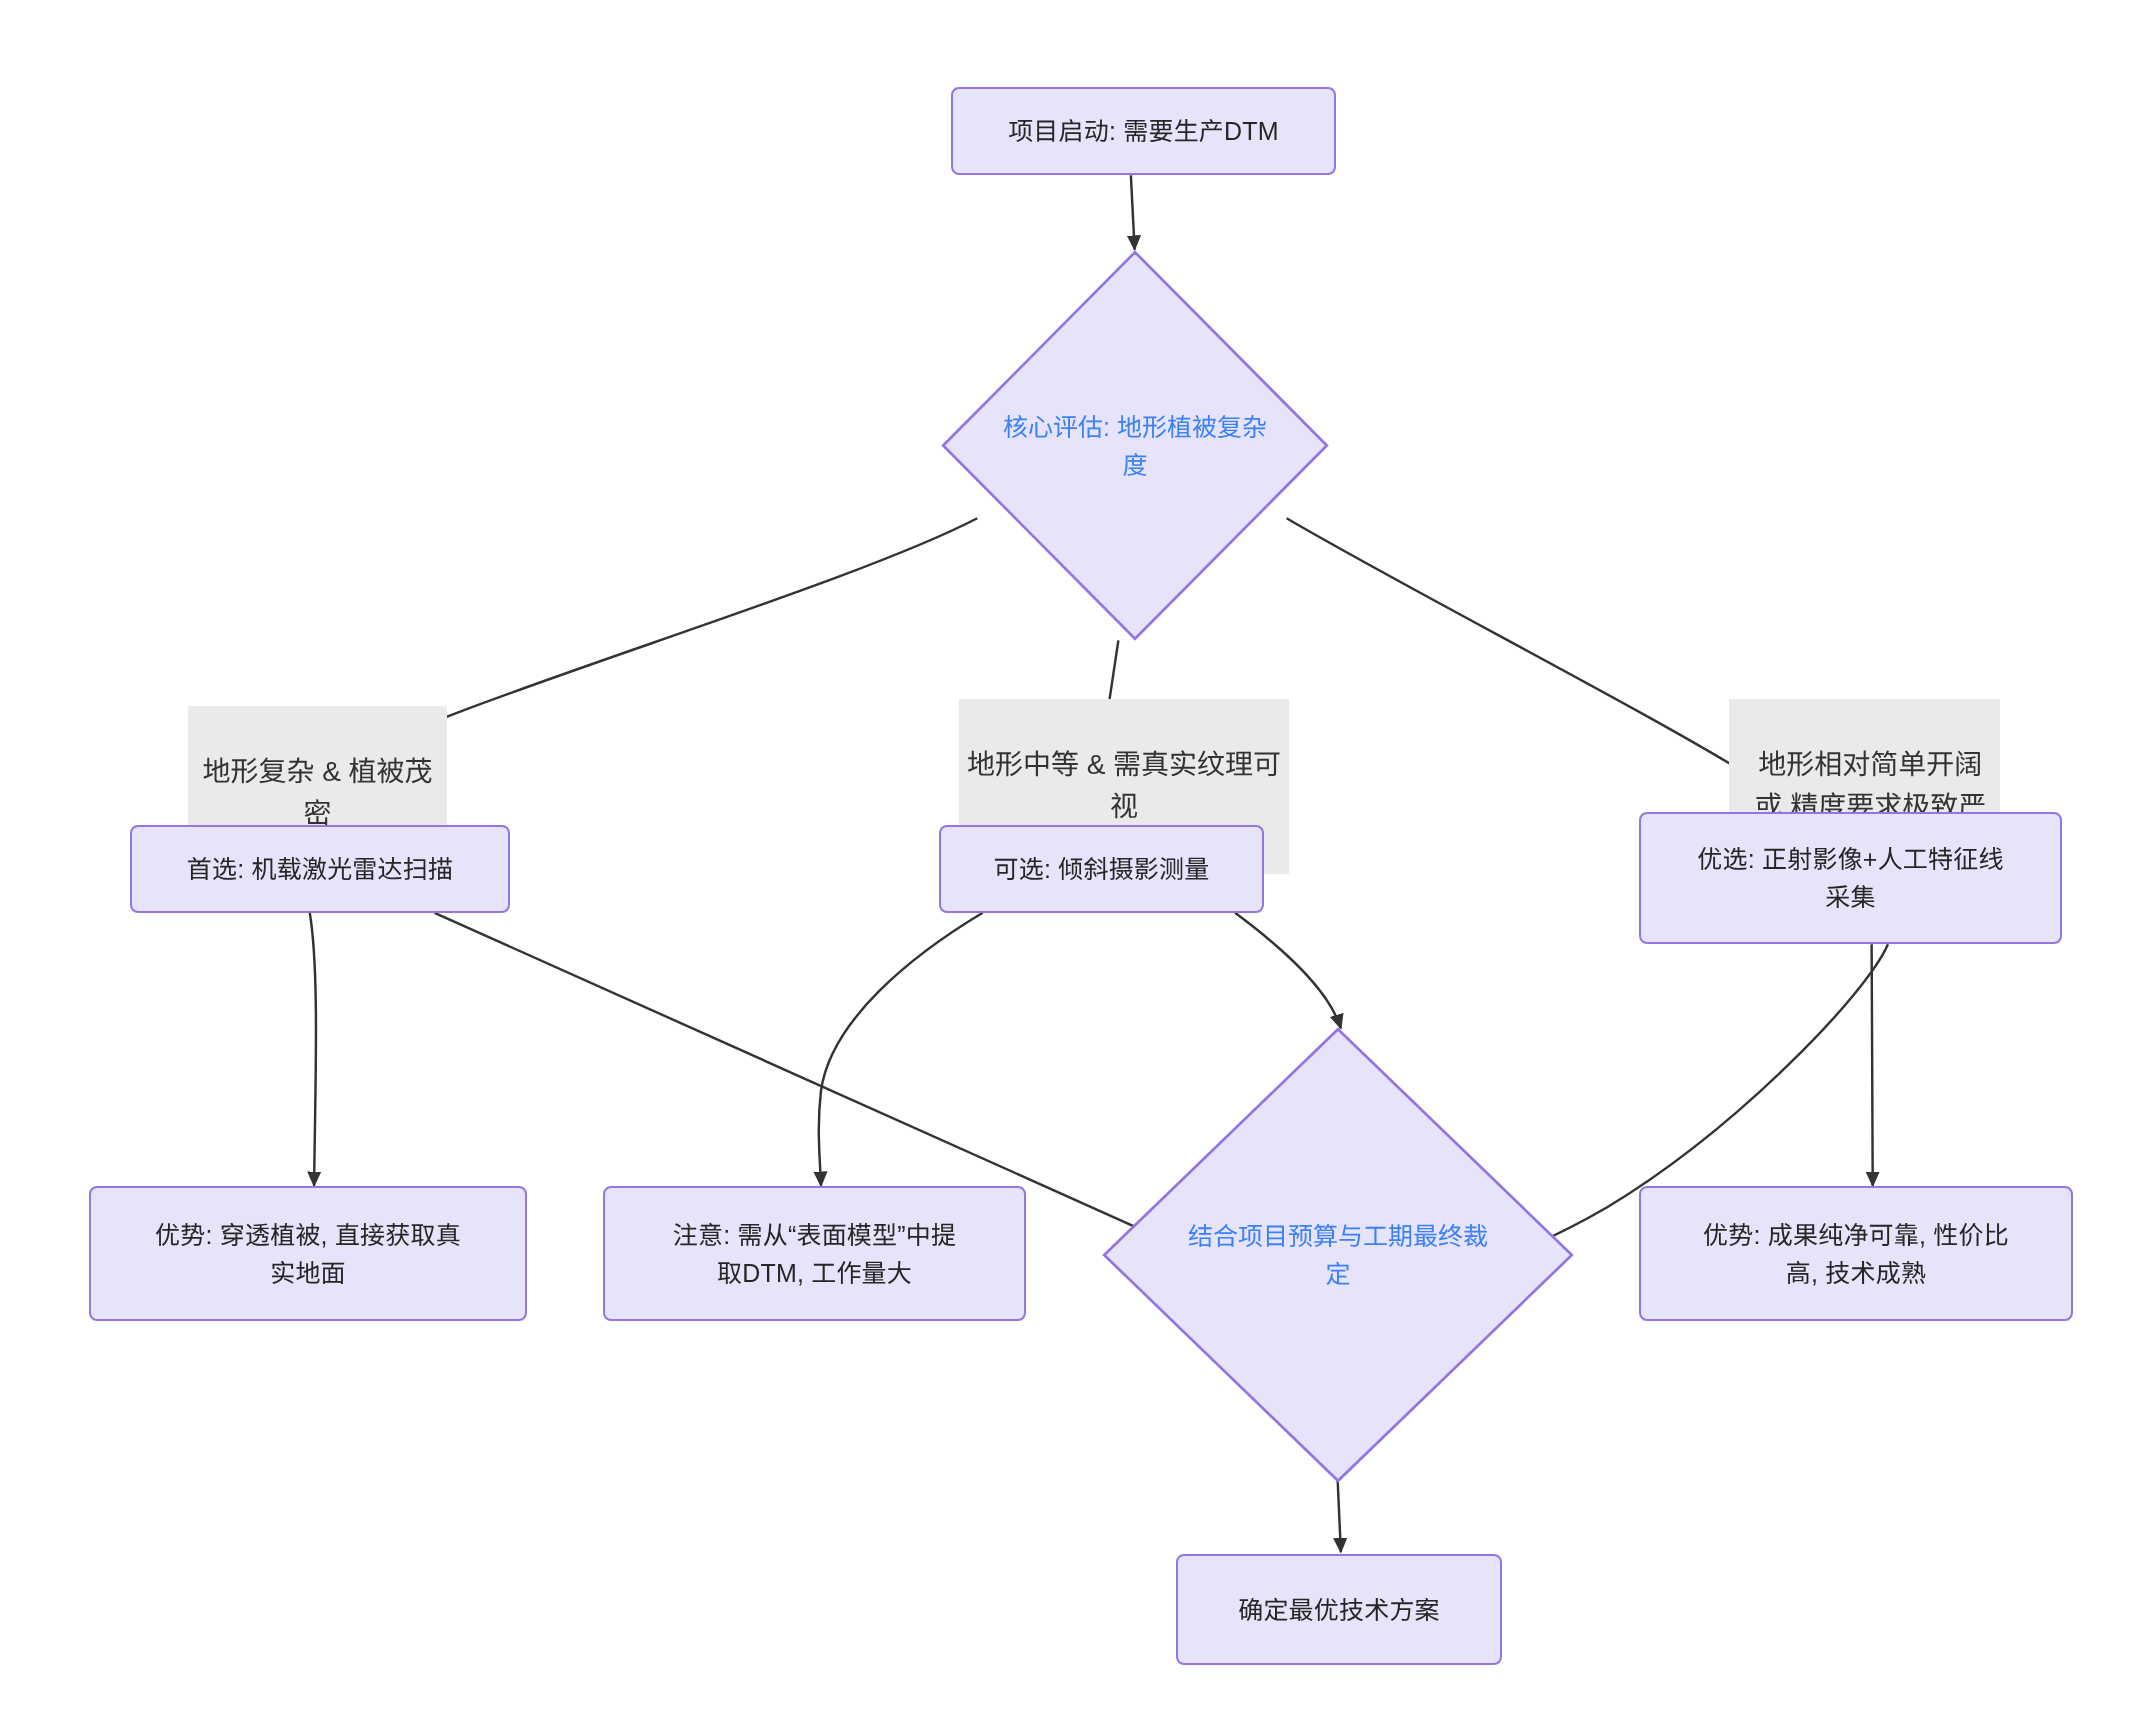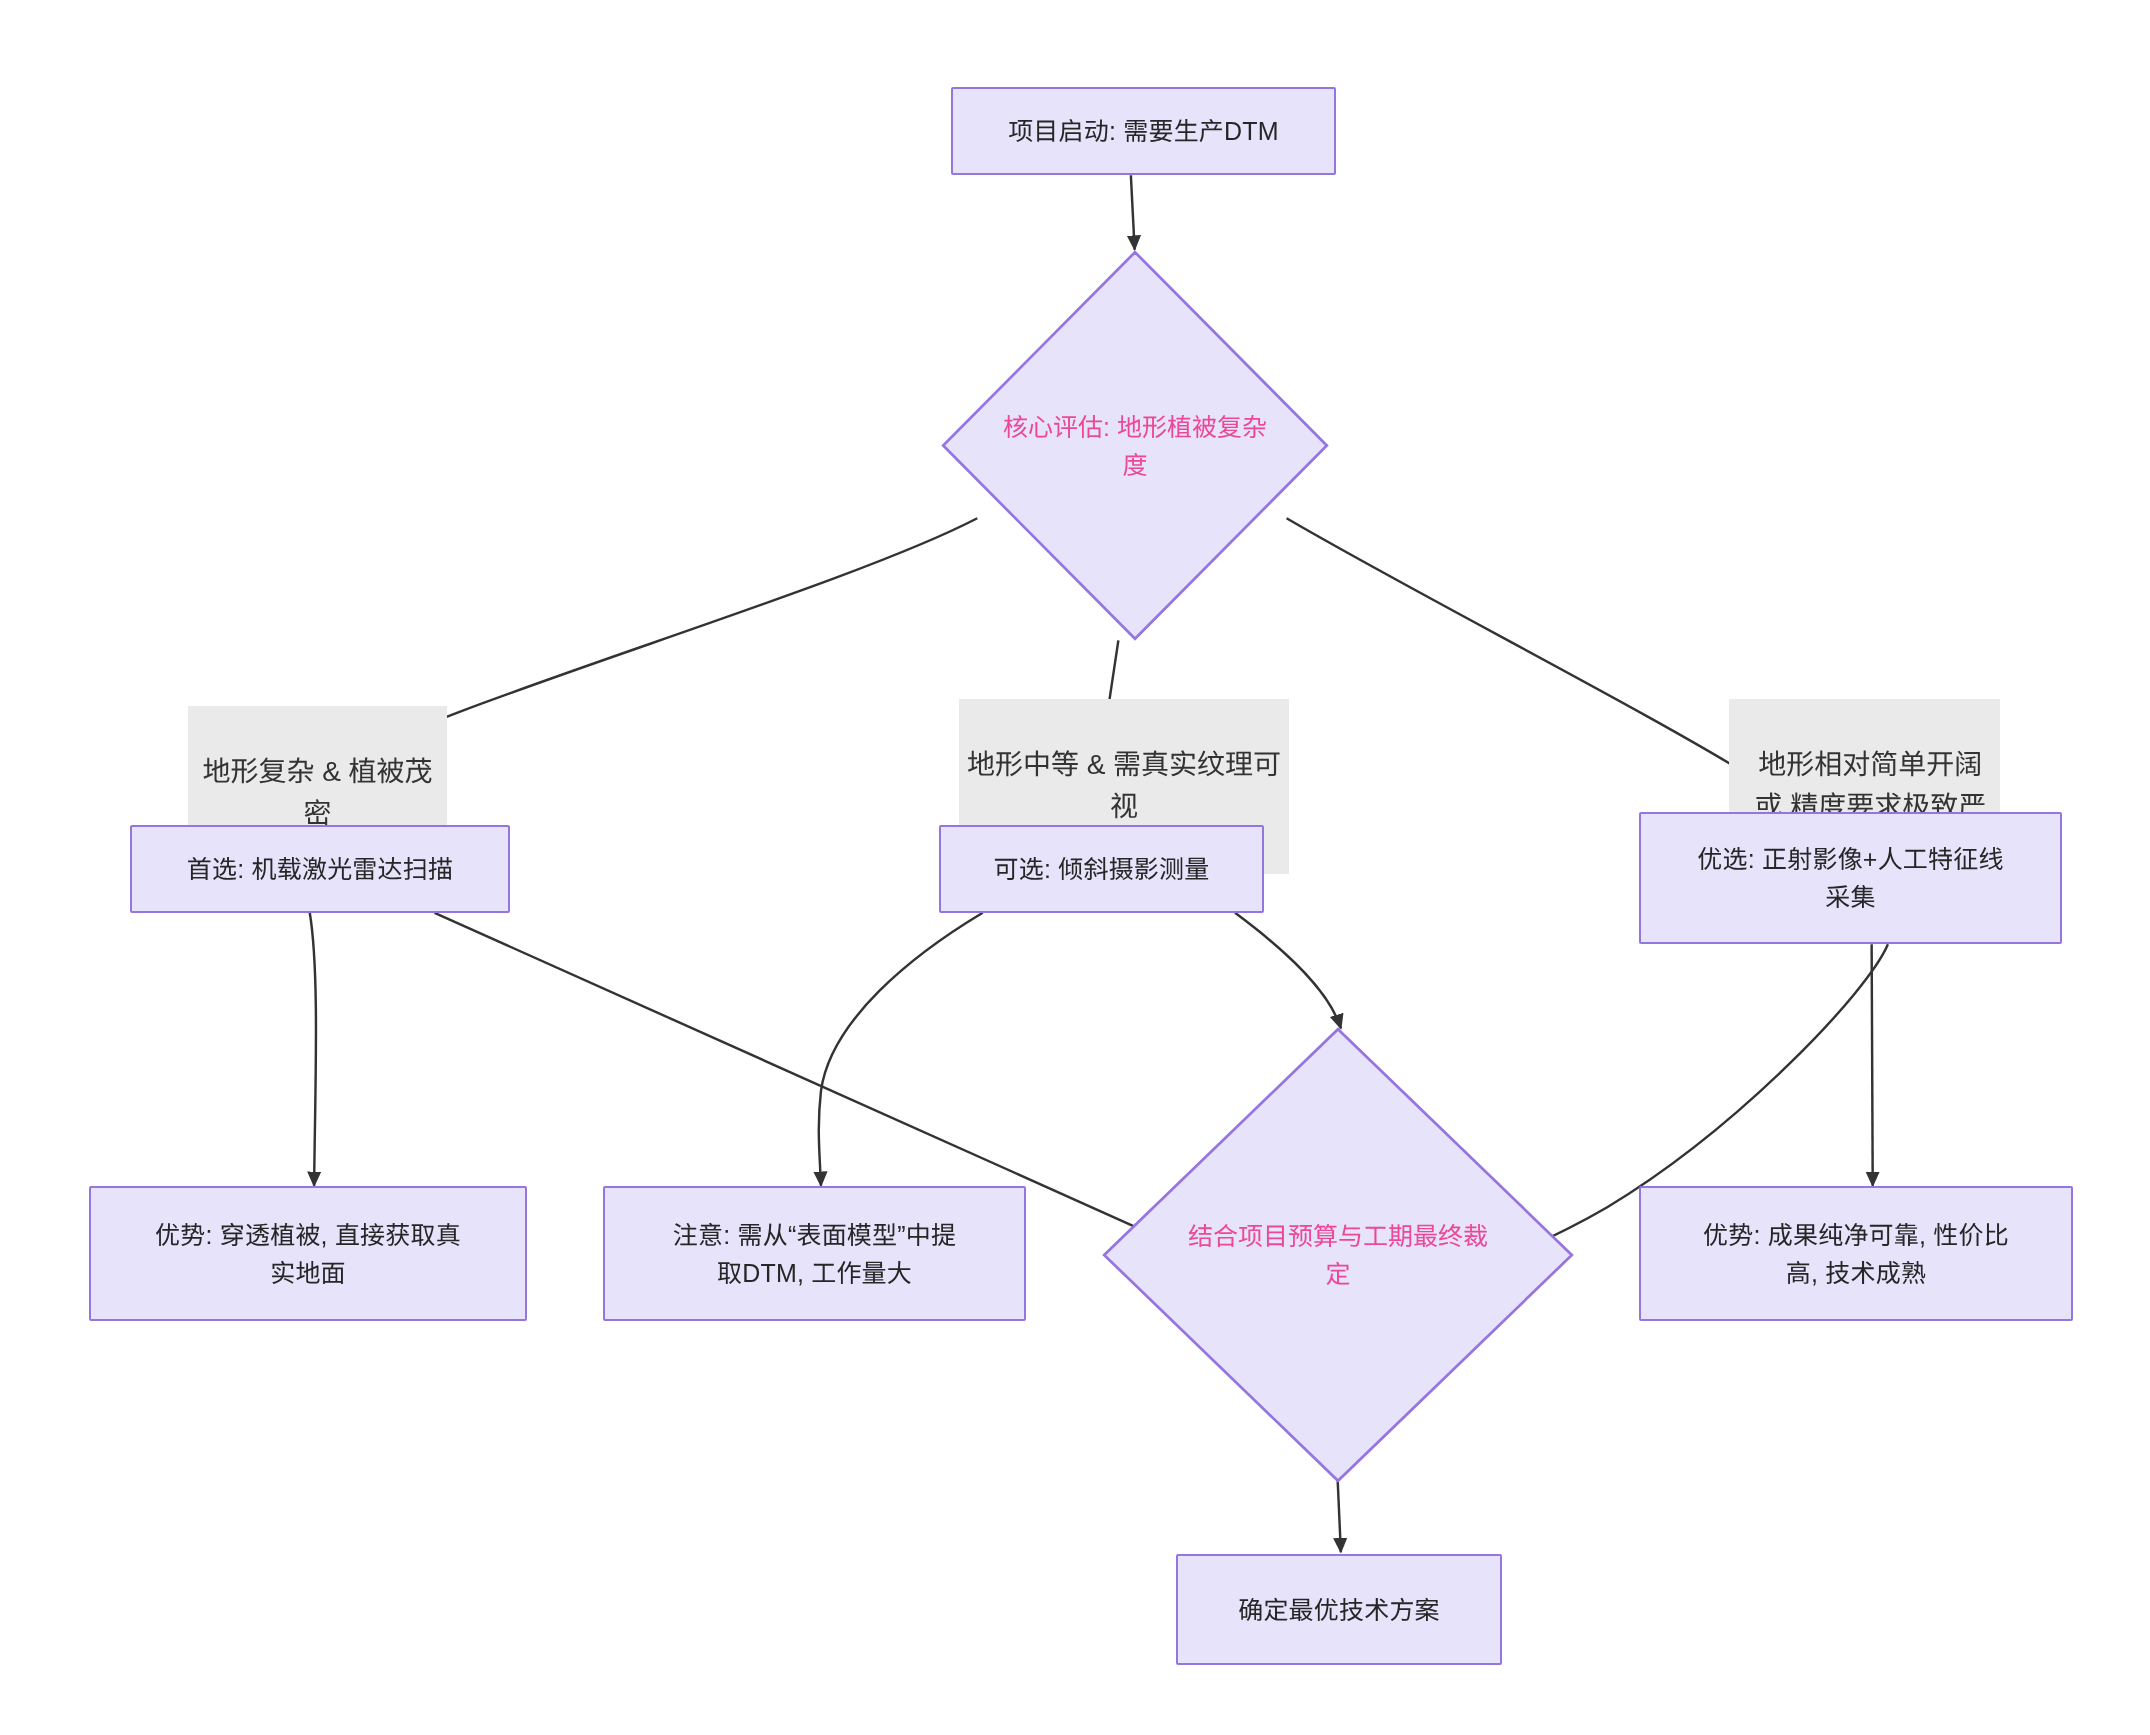--- a/index.html
+++ b/index.html
@@ -36,21 +36,21 @@
     position: absolute;
     box-sizing: border-box;
     display: flex;
     align-items: center;
     justify-content: center;
     text-align: center;
   }
   .node-rect {
     background: #e7e3fb;
     border: 2.7px solid #9575e0;
-    border-radius: 2px;
+    border-radius: 8px;
   }
   .node-label {
     color: #262626;
     font-size: 25px;
     line-height: 1.52;
     letter-spacing: 0.2px;
     white-space: pre-line;
     padding: 0 18.5px;
     font-family: "Liberation Sans", "DejaVu Sans", sans-serif;
   }
@@ -67,21 +67,21 @@
     height: 100%;
   }
   .diamond-shape polygon {
     fill: #e7e3fb;
     stroke: #9575e0;
     stroke-width: 5;
   }
   .diamond-text {
     position: relative;
     z-index: 2;
-    color: #ec4899;
+    color: #3b82f6;
     font-size: 25px;
     line-height: 1.52;
     white-space: pre-line;
     text-align: center;
     width: 74%;
   }
   
   .edge-label {
     position: absolute;
     background: #eaeaea;

